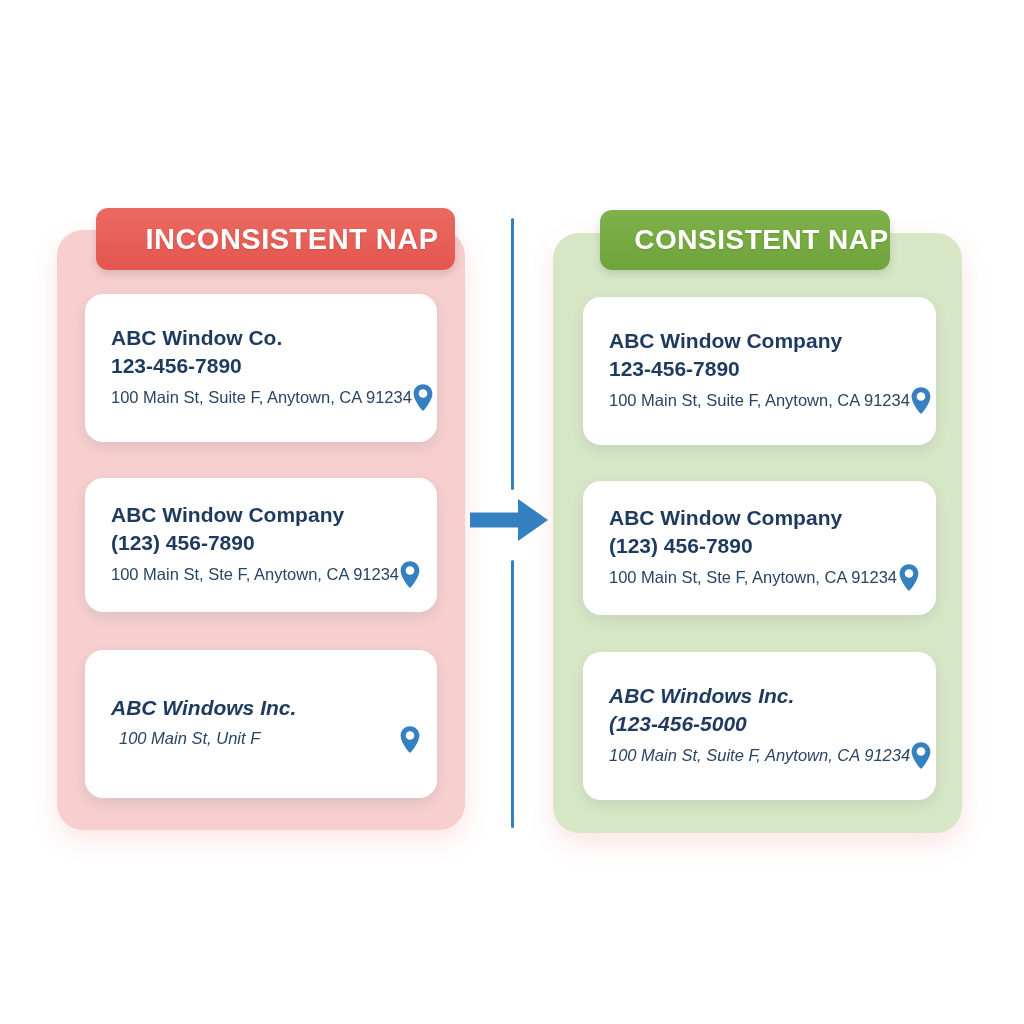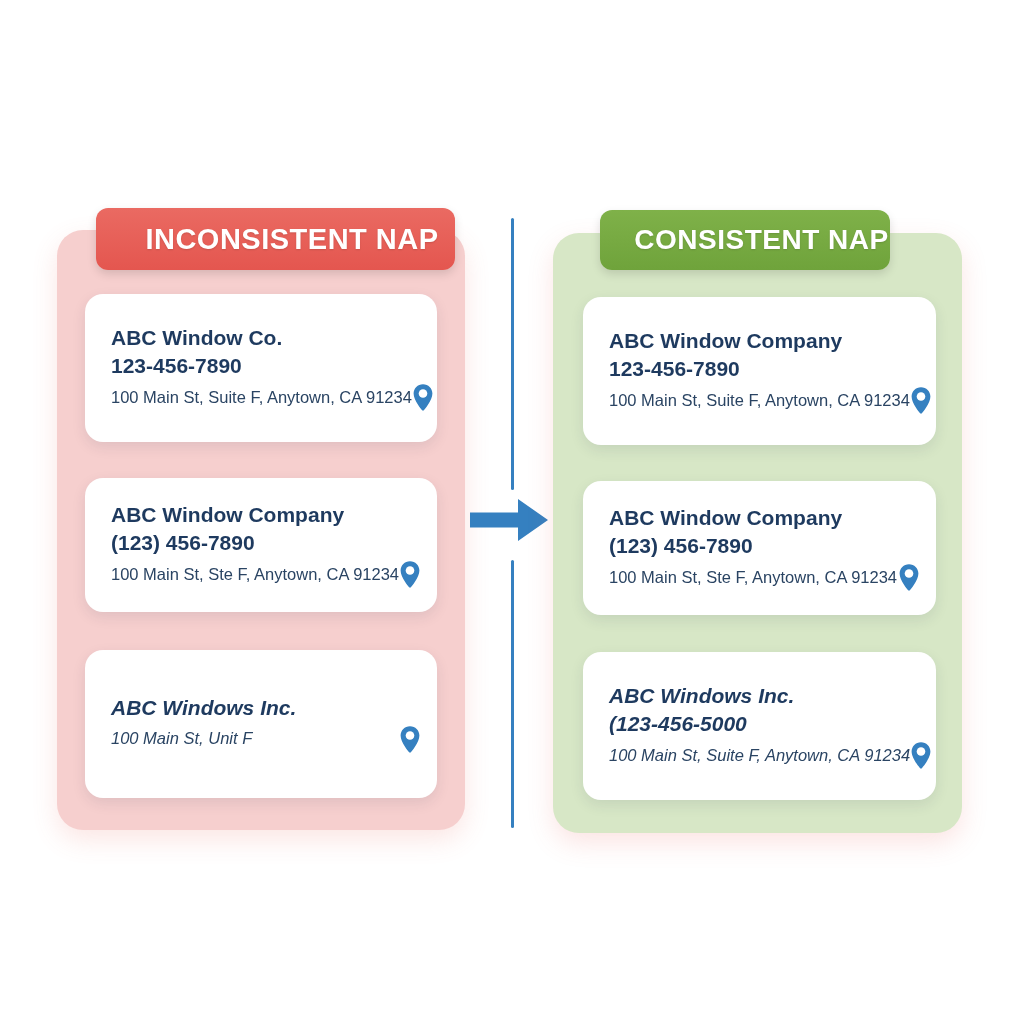--- a/index.html
+++ b/index.html
@@ -132,21 +132,21 @@
     text-align: right;
   }
   .addr-spacer { flex: 1 1 auto; min-width: 0; }
   .pin {
     flex: 0 0 auto;
     width: 22px;
     height: 28px;
     display: block;
   }
   
-  .addr-row.spread .biz-addr { flex: 0 0 auto; }
+  .addr-row.spread .biz-addr { flex: 0 0 auto; margin-left: 8px; }
 
   
   .divider {
     position: absolute;
     left: 511px;
     width: 3px;
     background: #3580c0;
     border-radius: 2px;
   }
   .divider-top { top: 218px; height: 272px; }

